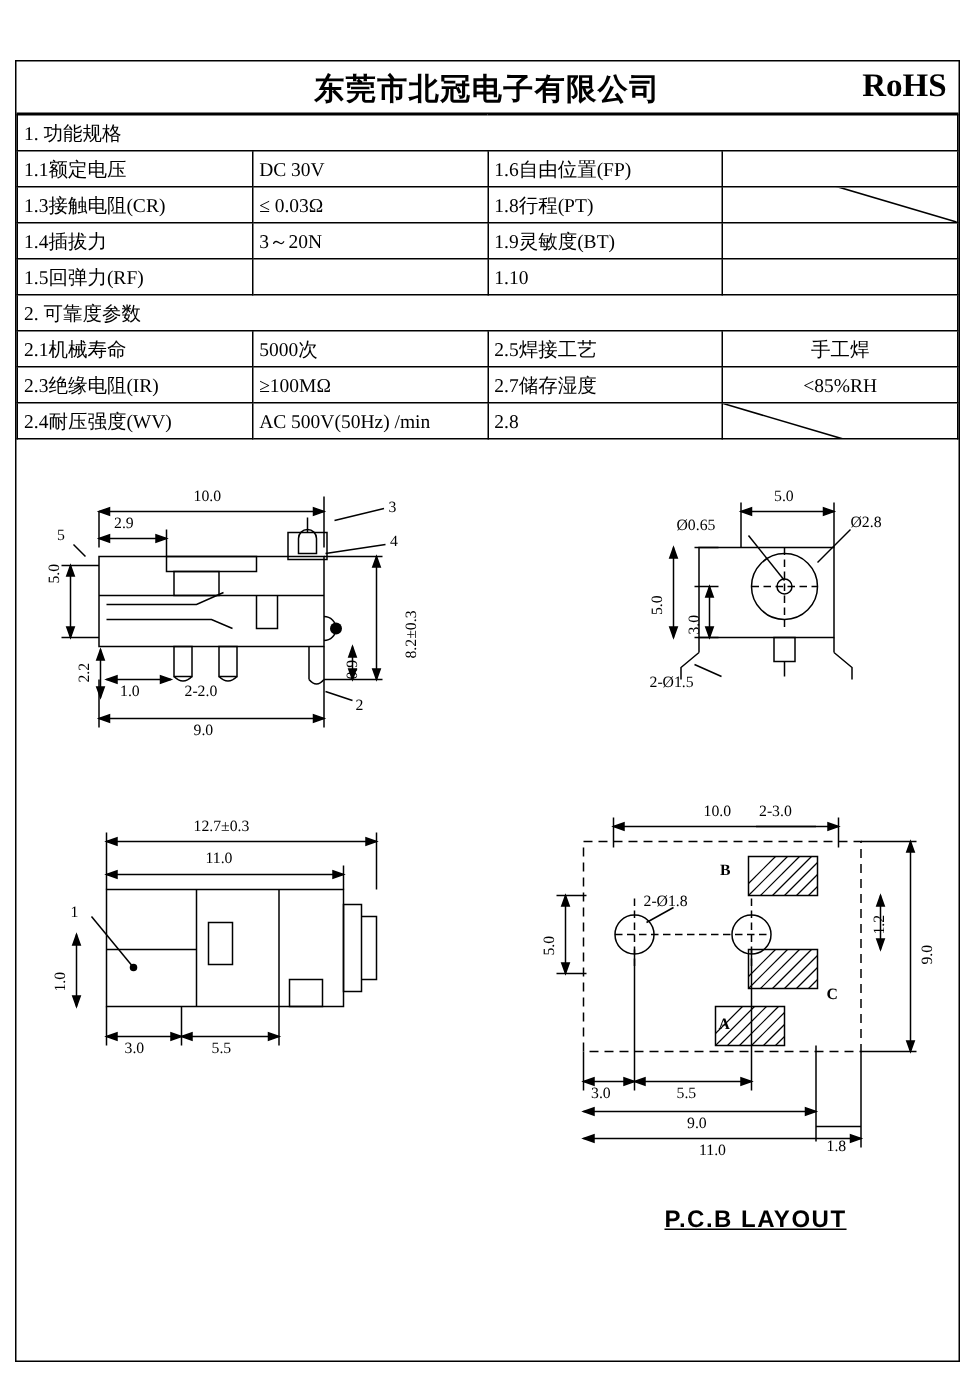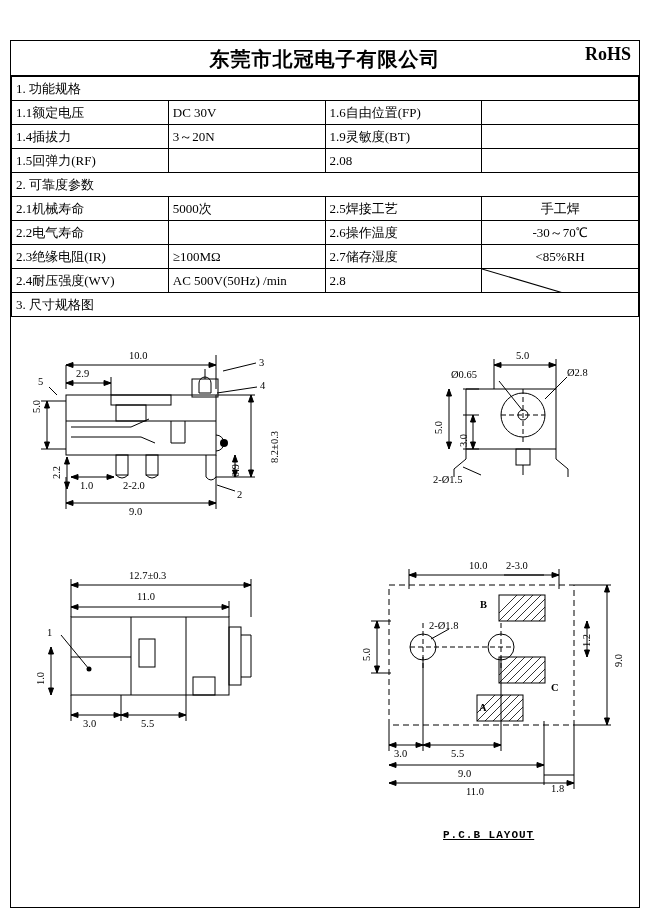--- a/index.html
+++ b/index.html
@@ -3,40 +3,40 @@
 <meta charset="utf-8">
 <style>
   html,body{margin:0;padding:0;background:#ffffff;}
   body{width:650px;height:919px;font-family:"Liberation Sans",sans-serif;color:#000;}
   .page{position:relative;width:650px;height:677px;box-sizing:border-box;}
   .frame{position:absolute;left:10px;top:40px;width:630px;height:868px;border:1.5px solid #000;box-sizing:border-box;}
 
   
   .hdr{position:relative;height:34px;border-bottom:1px solid #000;}
   .company{position:absolute;left:0;right:0;top:5px;text-align:center;font-family:"Liberation Serif",serif;font-weight:bold;font-size:20px;letter-spacing:1px;}
-  .rohs{position:absolute;right:8px;top:3px;font-family:"Liberation Serif",serif;font-size:18px;font-weight:bold;text-align:right;}
+  .rohs{position:absolute;right:8px;top:3px;font-family:"Liberation Serif",serif;font-size:22px;font-weight:bold;text-align:right;}
 
   
   table.spec{width:100%;border-collapse:collapse;table-layout:fixed;font-family:"Liberation Serif",serif;font-size:13px;}
   table.spec td{border:1px solid #000;padding:1px 4px;height:21px;line-height:19px;vertical-align:middle;white-space:nowrap;overflow:hidden;}
   .c-lbl{width:112px;}
   .c-val{width:200px;}
   .c-lbl2{width:115px;}
   .c-val2{width:auto;}
   .center{text-align:center;}
   .sect{font-weight:normal;}
   .diag{position:relative;}
   .diag svg{position:absolute;left:0;top:0;width:100%;height:100%;}
 
   
   .draw{position:relative;width:100%;height:582px;}
   .draw svg{position:absolute;left:0;top:0;}
   .lbl{position:absolute;font-family:"Liberation Serif",serif;font-size:10.5px;white-space:nowrap;}
   .lbl.b{font-weight:bold;}
-  .pcb{position:absolute;font-family:Liberation Mono, monospace;font-size:11px;font-weight:bold;text-decoration:underline;letter-spacing:1px;}
+  .pcb{position:absolute;font-family:Liberation Sans, sans-serif;font-size:16px;font-weight:bold;text-decoration:underline;letter-spacing:1px;}
 </style>
 </head>
 <body>
 
 <div class="page">
   <div class="frame">
 
     <div class="hdr">
       <div class="company">东莞市北冠电子有限公司</div>
       <div class="rohs">RoHS</div>
@@ -48,68 +48,69 @@
         <td colspan="4" class="sect">1.  功能规格</td>
       </tr>
 
       <tr>
         <td>1.1额定电压</td>
         <td>DC 30V</td>
         <td>1.6自由位置(FP)</td>
         <td></td>
       </tr>
       <tr>
+        <td>1.3接触电阻(CR)</td>
+        <td>≤ 0.03Ω</td>
+        <td>1.8行程(PT)</td>
+        <td class="diag">
+          <svg viewBox="0 0 200 21" preserveAspectRatio="none">
+                <line x1="0" y1="-21" x2="200" y2="21" stroke="#000" stroke-width="1"></line>
+              </svg>
+        </td>
+      </tr>
+      <tr>
         <td>1.4插拔力</td>
         <td>3～20N</td>
         <td>1.9灵敏度(BT)</td>
         <td></td>
       </tr>
       <tr>
         <td>1.5回弹力(RF)</td>
         <td></td>
-        <td>2.08</td>
+        <td>1.10</td>
         <td></td>
       </tr>
 
       <tr>
         <td colspan="4" class="sect">2.  可靠度参数</td>
       </tr>
 
       <tr>
         <td>2.1机械寿命</td>
         <td>5000次</td>
         <td>2.5焊接工艺</td>
         <td class="center">手工焊</td>
-      </tr>
-      <tr>
-        <td>2.2电气寿命</td>
-        <td></td>
-        <td>2.6操作温度</td>
-        <td class="center">-30～70℃</td>
       </tr>
       <tr>
         <td>2.3绝缘电阻(IR)</td>
         <td>≥100MΩ</td>
         <td>2.7储存湿度</td>
         <td class="center">&lt;85%RH</td>
       </tr>
       <tr>
         <td>2.4耐压强度(WV)</td>
         <td>AC 500V(50Hz) /min</td>
         <td>2.8</td>
         <td class="diag">
           <svg viewBox="0 0 200 21" preserveAspectRatio="none">
                 <line x1="0" y1="0" x2="200" y2="42" stroke="#000" stroke-width="1"></line>
               </svg>
         </td>
       </tr>
 
-      <tr>
-        <td colspan="4" class="sect">3.  尺寸规格图</td>
-      </tr>
     </tbody>
       </table>
 
     <div class="draw">
 
       <svg width="628" height="582" viewBox="0 0 628 582">
         <g stroke="#000" fill="none" stroke-width="1">
 
           <line x1="55" y1="48" x2="55" y2="72"></line>
           <line x1="205" y1="38" x2="205" y2="72"></line>

